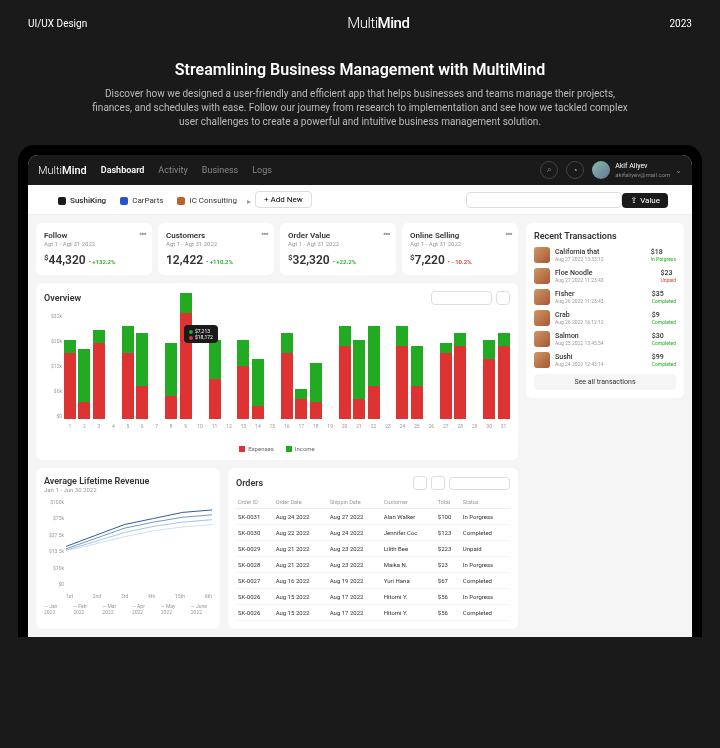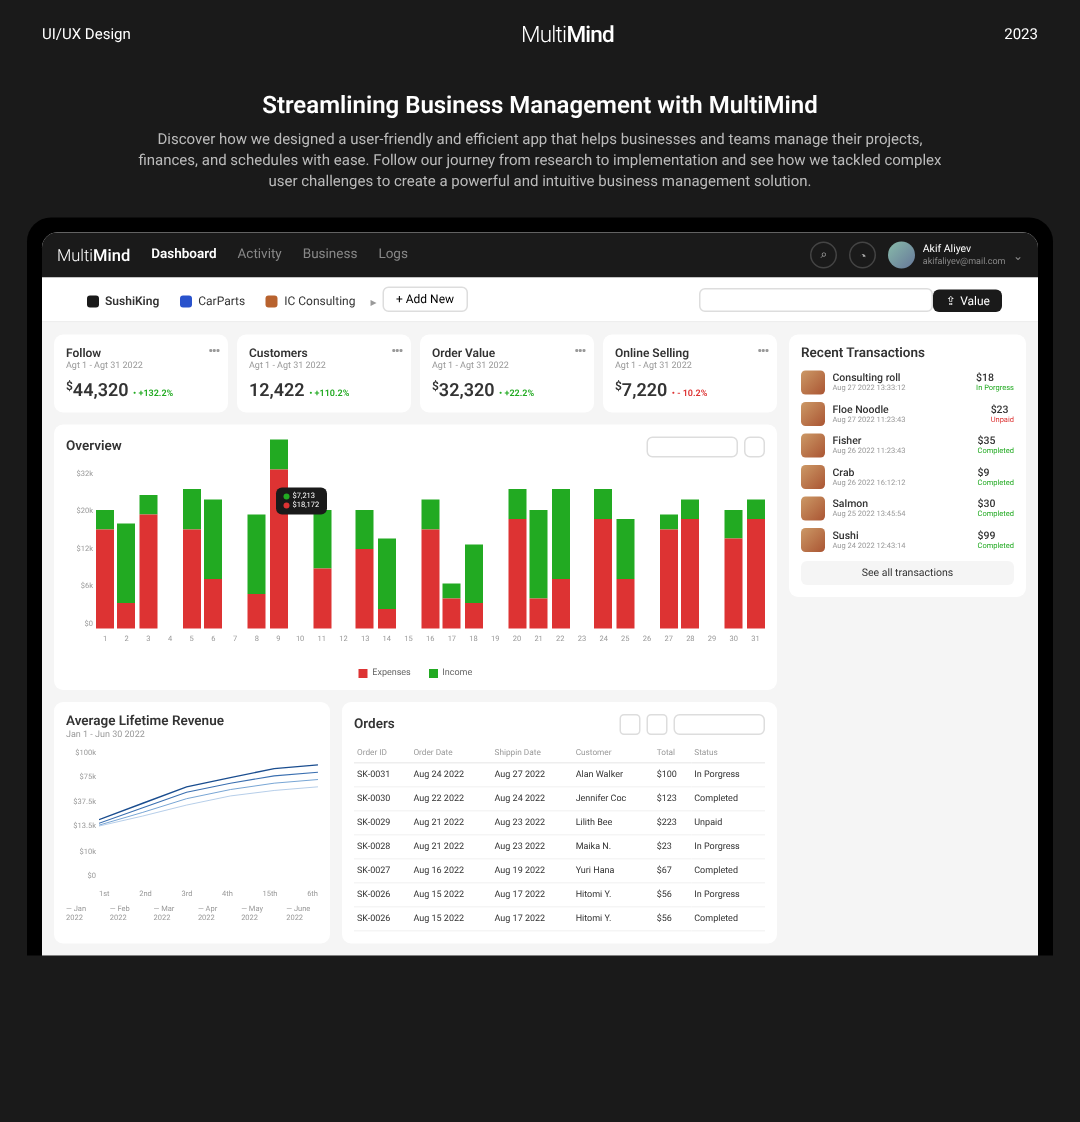--- a/index.html
+++ b/index.html
@@ -571,21 +571,21 @@
           </div>
         </div>
 
         <div class="right-col">
           <div class="recent-card">
             <div class="card-title">Recent Transactions</div>
             <div class="trans-list" id="trans-list">
                 <div class="trans">
                   <div class="trans-img"></div>
                   <div class="trans-info">
-                    <div class="trans-name">Consulting roll</div>
+                    <div class="trans-name">California that</div>
                     <div class="trans-date">Aug 27 2022 13:33:12</div>
                   </div>
                   <div class="trans-right">
                     <div class="trans-amt">$18</div>
                     <div class="trans-status st-prog">In Porgress</div>
                   </div>
                 </div>
                 <div class="trans">
                   <div class="trans-img"></div>
                   <div class="trans-info">

